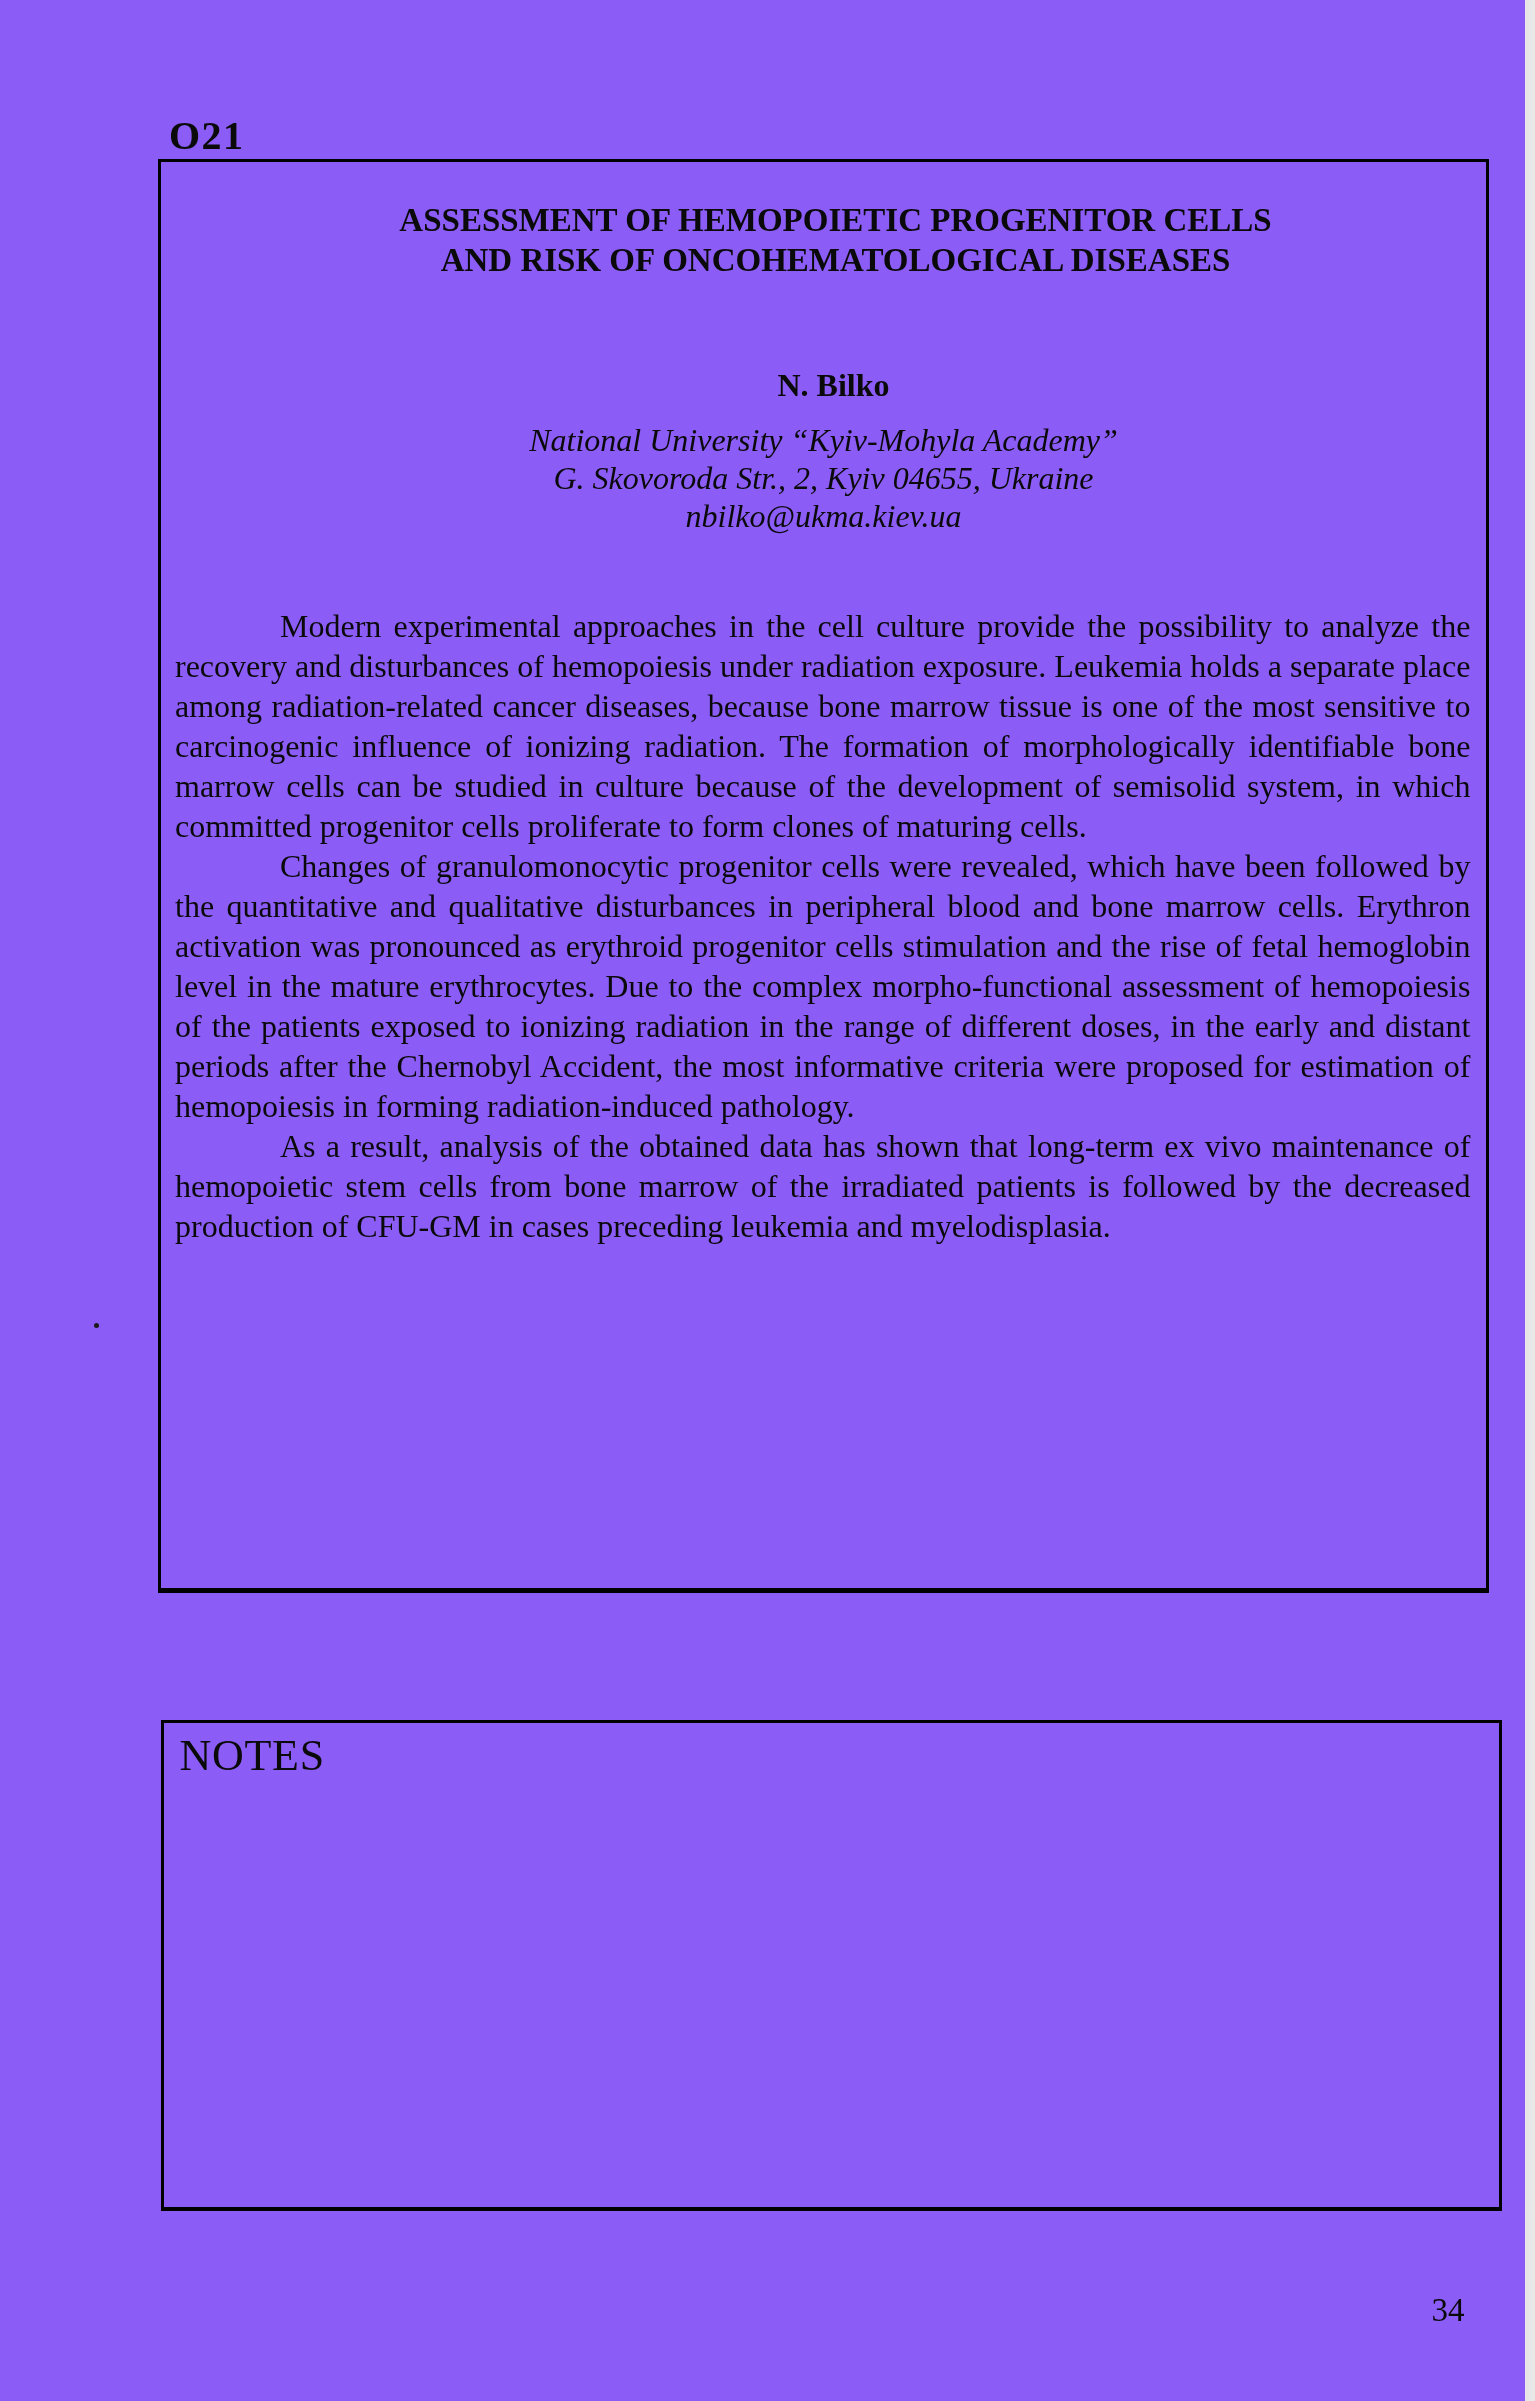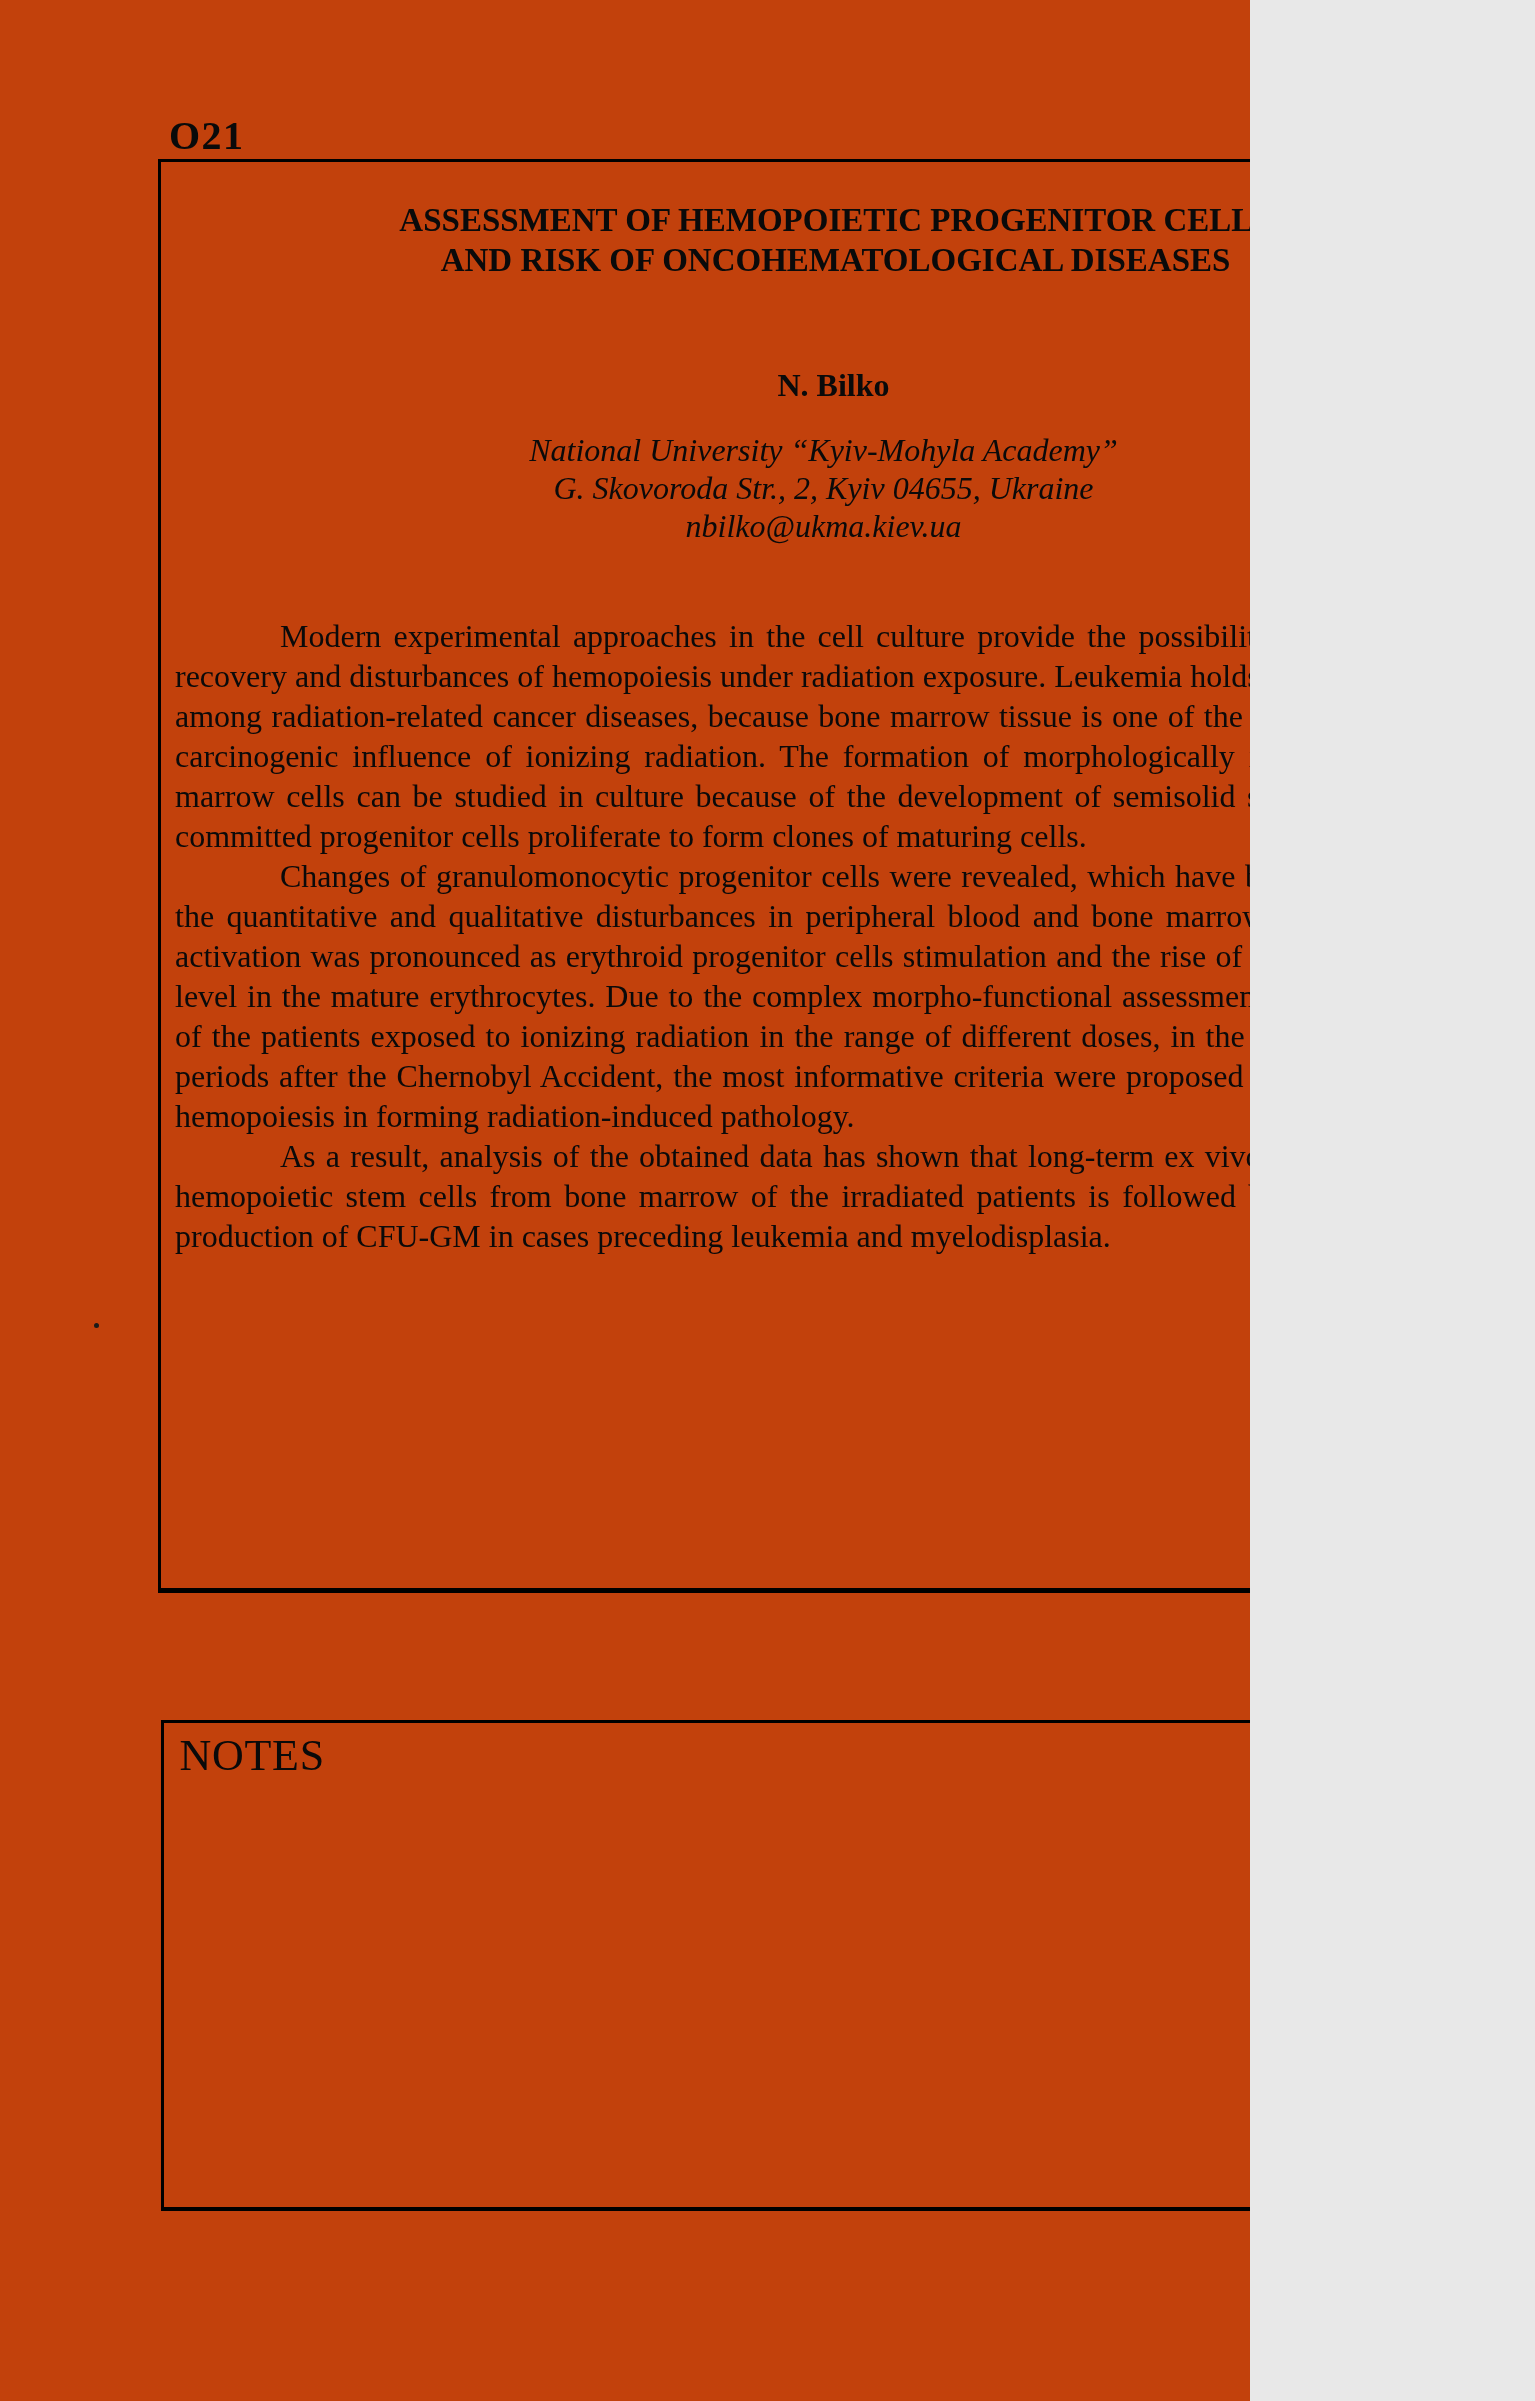--- a/index.html
+++ b/index.html
@@ -2,23 +2,23 @@
 <html style="font-size:11.3px"><head>
 <meta charset="utf-8">
 <style>
   html, body {
     margin: 0;
     padding: 0;
     background: #e8e8e8;
   }
   #page {
     position: relative;
-    width: 1250px;
+    width: 1525px;
     height: 2401px;
-    background: #c2410c;
+    background: #8b5cf6;
     color: #0a0a0a;
     font-family: "Liberation Serif", "DejaVu Serif", serif;
     overflow: hidden;
   }
   .session-code {
     position: absolute;
     left: 169px;
     top: 112px;
     font-size: 40px;
     font-weight: bold;
@@ -46,21 +46,21 @@
   }
   .abstract-author {
     margin-top: 85px;
     text-align: center;
     font-weight: bold;
     font-size: 32px;
     line-height: 40px;
     padding-left: 20px;
   }
   .abstract-affiliation {
-    margin-top: 26px;
+    margin-top: 16px;
     text-align: center;
     font-style: italic;
     font-size: 32px;
     line-height: 38px;
   }
   .abstract-body {
     margin-top: 71px;
     padding: 0 15.6px 0 14px;
     text-align: justify;
     font-size: 32px;

